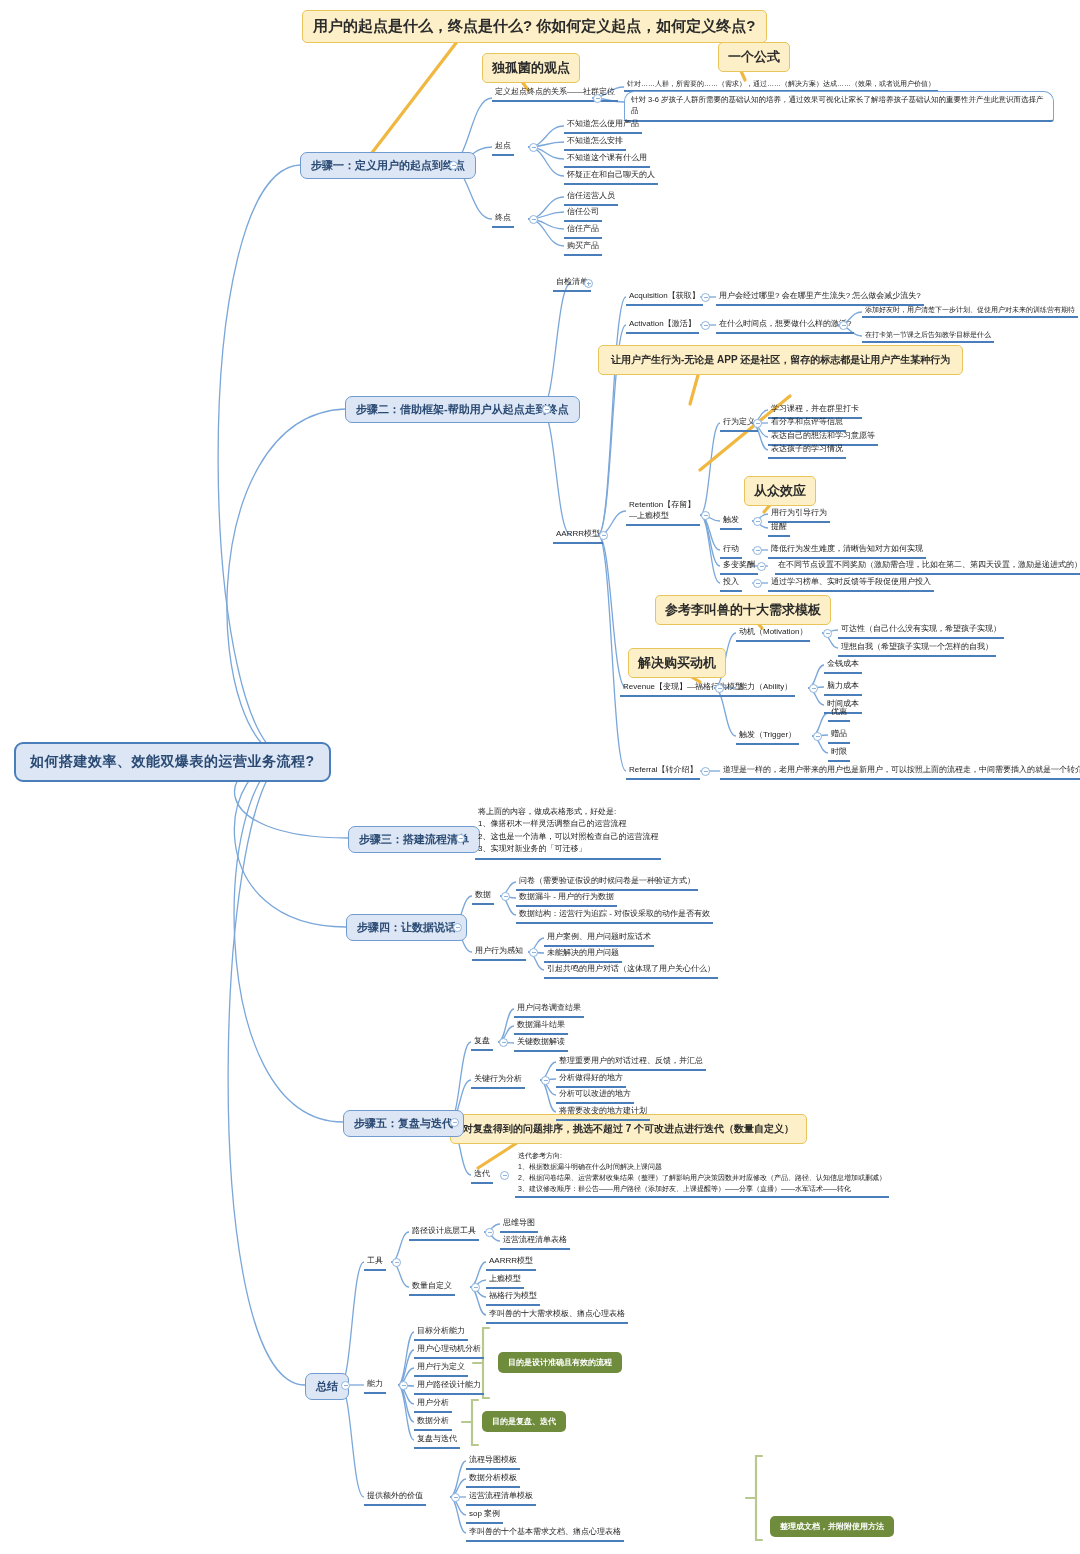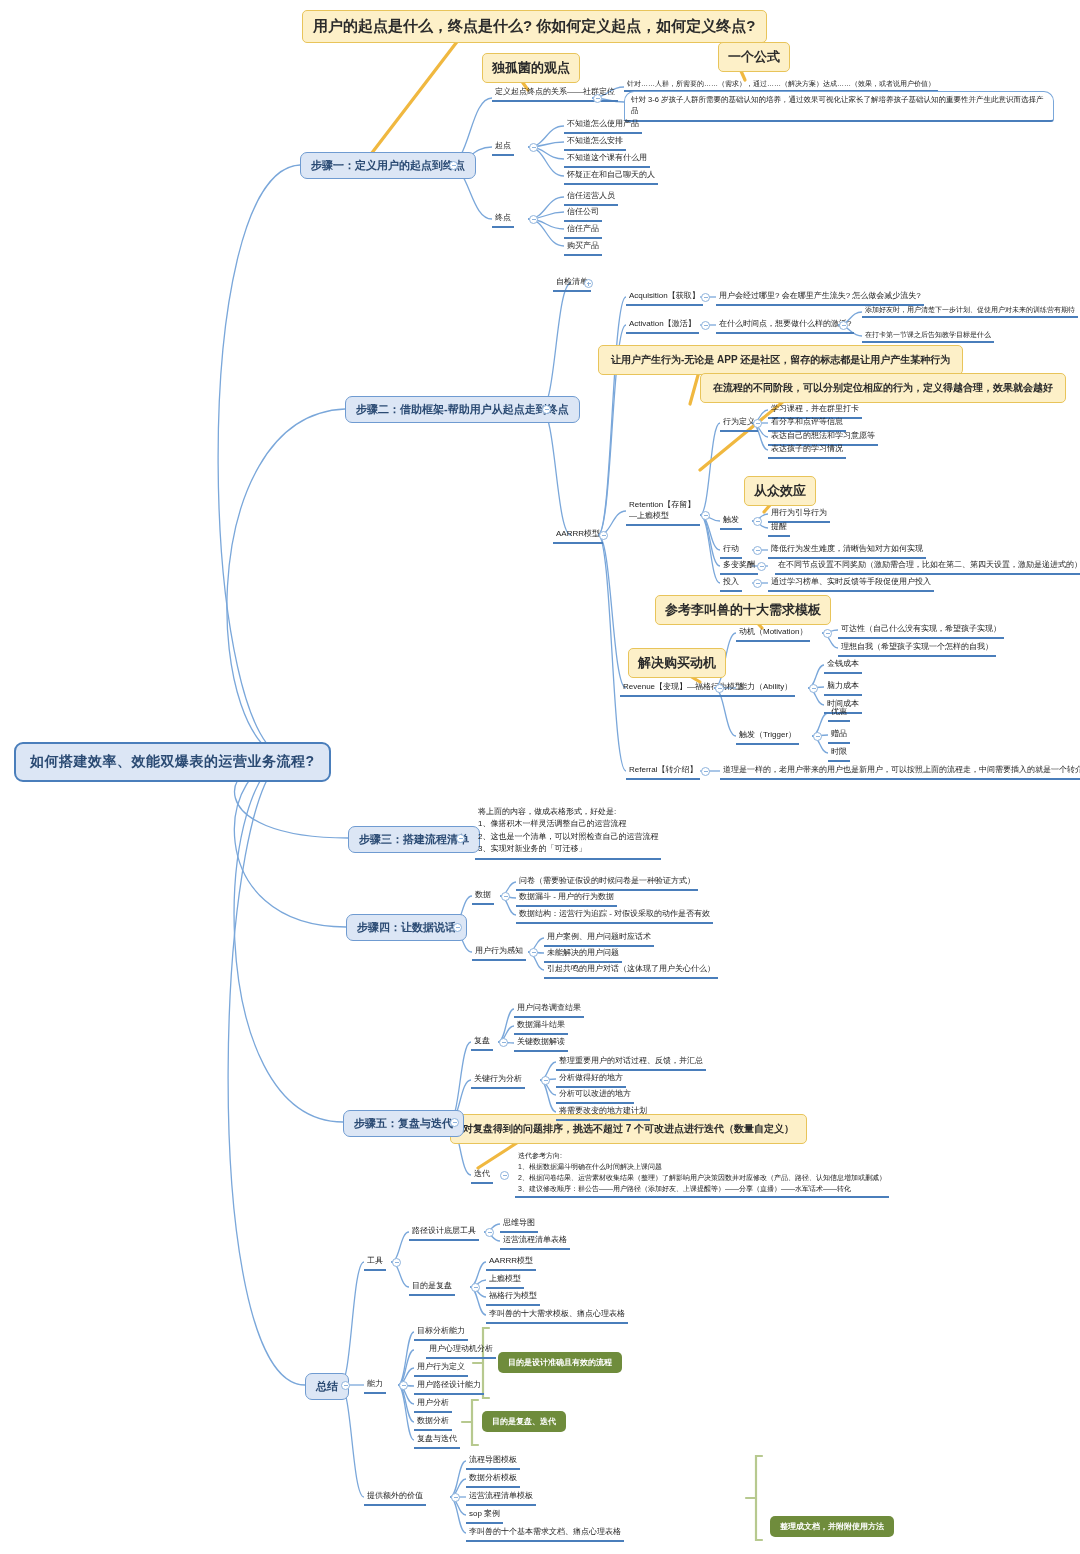--- a/index.html
+++ b/index.html
@@ -269,21 +269,20 @@
       <path d="M756 1498 L 746 1498"></path>
     </g>
   </svg>
 
   <div class="node root" style="left:14px; top:742px;">如何搭建效率、效能双爆表的运营业务流程?</div>
 
   <div class="node callout" style="left:302px; top:10px;">用户的起点是什么，终点是什么? 你如何定义起点，如何定义终点?</div>
   <div class="node callout small" style="left:482px; top:53px;">独孤菌的观点</div>
   <div class="node callout small" style="left:718px; top:42px;">一个公式</div>
   <div class="node callout big" style="left:598px; top:345px;">让用户产生行为-无论是 APP 还是社区，留存的标志都是让用户产生某种行为</div>
-  <div class="node callout big" style="left:700px; top:373px;">在流程的不同阶段，可以分别定位相应的行为，定义得越合理，效果就会越好</div>
   <div class="node callout small" style="left:744px; top:476px;">从众效应</div>
   <div class="node callout small" style="left:655px; top:595px;">参考李叫兽的十大需求模板</div>
   <div class="node callout small" style="left:628px; top:648px;">解决购买动机</div>
   <div class="node callout big" style="left:450px; top:1114px;">对复盘得到的问题排序，挑选不超过 7 个可改进点进行迭代（数量自定义）</div>
 
   <div class="node step" style="left:300px; top:152px;">步骤一：定义用户的起点到终点</div>
   <div class="toggle" style="left:449px; top:161px;"></div>
 
   <div class="node lbl" style="left:492px; top:86px;">定义起点终点的关系——社群定位</div>
   <div class="toggle" style="left:593px; top:94px;"></div>
@@ -425,31 +424,31 @@
   <div class="toggle" style="left:341px; top:1381px;"></div>
 
   <div class="node lbl" style="left:364px; top:1255px;">工具</div>
   <div class="toggle" style="left:392px; top:1258px;"></div>
 
   <div class="node lbl" style="left:409px; top:1225px;">路径设计底层工具</div>
   <div class="toggle" style="left:485px; top:1228px;"></div>
   <div class="node lbl" style="left:500px; top:1217px;">思维导图</div>
   <div class="node lbl" style="left:500px; top:1234px;">运营流程清单表格</div>
 
-  <div class="node lbl" style="left:409px; top:1280px;">目的是复盘</div>
+  <div class="node lbl" style="left:409px; top:1280px;">数量自定义</div>
   <div class="toggle" style="left:471px; top:1283px;"></div>
   <div class="node lbl" style="left:486px; top:1255px;">AARRR模型</div>
   <div class="node lbl" style="left:486px; top:1273px;">上瘾模型</div>
   <div class="node lbl" style="left:486px; top:1290px;">福格行为模型</div>
   <div class="node lbl" style="left:486px; top:1308px;">李叫兽的十大需求模板、痛点心理表格</div>
 
   <div class="node lbl" style="left:364px; top:1378px;text-align:right;">能力</div>
   <div class="toggle" style="left:399px; top:1381px;"></div>
   <div class="node lbl" style="left:414px; top:1325px;">目标分析能力</div>
-  <div class="node lbl" style="left:414px; top:1343px;margin-left:12px;">用户心理动机分析</div>
+  <div class="node lbl" style="left:414px; top:1343px;">用户心理动机分析</div>
   <div class="node lbl" style="left:414px; top:1361px;">用户行为定义</div>
   <div class="node lbl" style="left:414px; top:1379px;">用户路径设计能力</div>
   <div class="node lbl" style="left:414px; top:1397px;">用户分析</div>
   <div class="node lbl" style="left:414px; top:1415px;">数据分析</div>
   <div class="node lbl" style="left:414px; top:1433px;">复盘与迭代</div>
 
   <div class="node greentag" style="left:498px; top:1352px;">目的是设计准确且有效的流程</div>
   <div class="node greentag" style="left:482px; top:1411px;">目的是复盘、迭代</div>
 
   <div class="node lbl" style="left:364px; top:1490px;">提供额外的价值</div>

